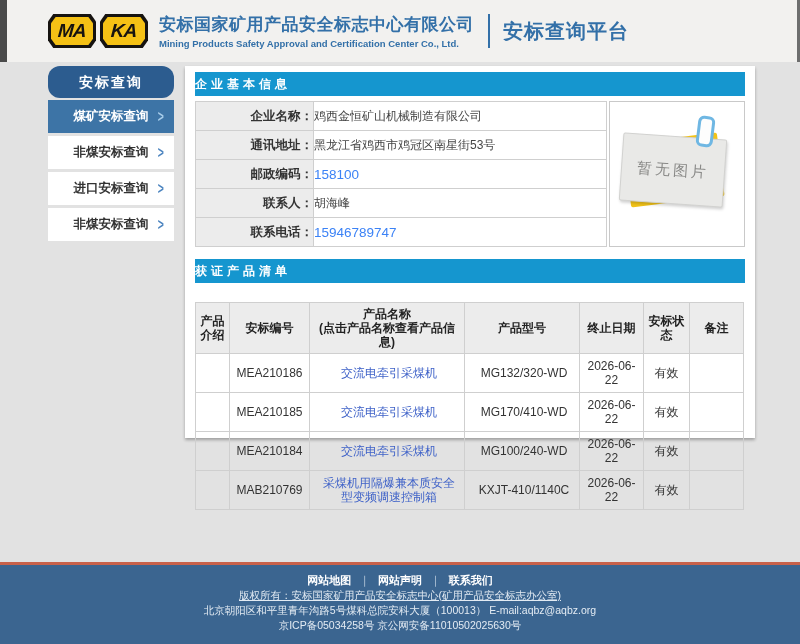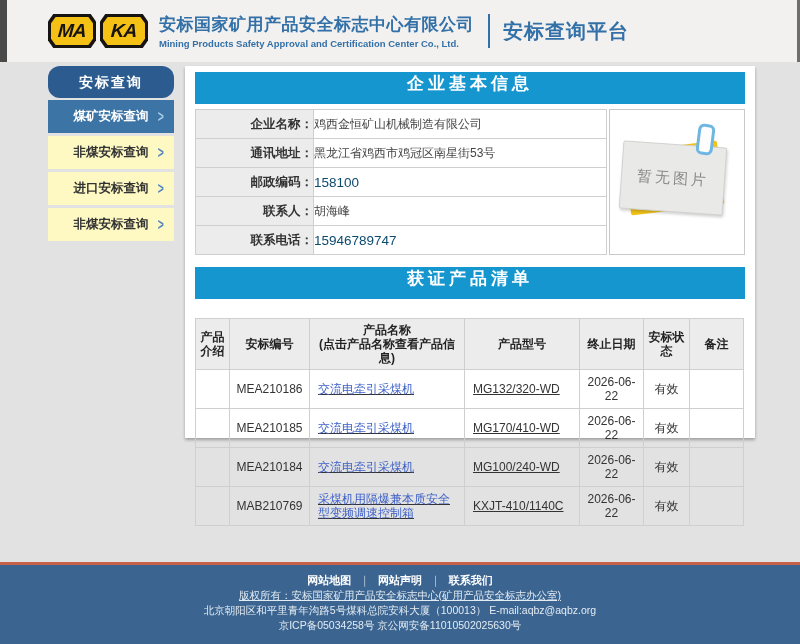--- a/index.html
+++ b/index.html
@@ -36,51 +36,51 @@
   .vline{width:2px;height:34px;background:#3370a8;margin:0 13px 0 14px;}
   .platform{font-size:20px;font-weight:bold;color:#3370a8;letter-spacing:1px;}
 
   
   .sidebar{position:absolute;left:48px;top:66px;width:126px;}
   .side-title{
     height:32px;line-height:32px;background:#2c5c8f;color:#fff;
     font-weight:bold;font-size:14px;text-align:center;letter-spacing:2px;margin-bottom:2px;border-radius:12px;
   }
   .side-item{
-    height:33px;margin-bottom:3px;background:#fef9c3;color:#333;
+    height:33px;margin-bottom:3px;background:#ffffff;color:#333;
     font-size:12.5px;font-weight:bold;display:flex;align-items:center;
     justify-content:center;position:relative;cursor:pointer;
   }
   .side-item .chev{
     position:absolute;right:9px;color:#4d85c0;font-size:13px;font-weight:bold;
     transform:scale(.8,1.25);
   }
   .side-item.active{background:#3d74a6;color:#fff;}
   .side-item.active .chev{color:#a7cce9;}
 
   
   .panel{
     position:absolute;left:185px;top:66px;width:570px;height:372px;
     background:#fff;box-shadow:0 2px 3px rgba(0,0,0,.3);box-sizing:border-box;
     padding:6px 10px 0 10px;
   }
   .section-bar{
-    height:32px;line-height:24px;background:#1596cf;color:#fff;text-align:center;
-    font-size:17px;font-weight:bold;letter-spacing:4px;
+    height:24px;line-height:24px;background:#1596cf;color:#fff;text-align:left;
+    font-size:12px;font-weight:bold;letter-spacing:4px;
   }
   .info-wrap{display:flex;margin-top:5px;margin-bottom:12px;}
   table{border-collapse:collapse;border-radius:27px;}
   .info-table{width:412px;font-size:12px;}
   .info-table td{border:1px solid #cfcfcf;height:28px;padding:0;}
   .info-label{
     background:#ececec;width:117px;text-align:right;padding-right:10px;
     color:#333;font-weight:bold;font-size:12.5px;white-space:nowrap;
   }
   .info-value{padding-left:12px;color:#444;font-size:12px;}
-  .info-value.num{font-size:13.5px;color:#0c4a6e;}
+  .info-value.num{font-size:13.5px;color:#3b82f6;}
   .noimg-box{
     margin-left:auto;width:134px;height:144px;border:1px solid #c9c9c9;
     position:relative;background:#fff;
   }
   .card-yellow{
     position:absolute;left:17px;top:36px;width:94px;height:64px;background:#f2c318;
     transform:rotate(-7deg);border-radius:2px;
   }
   .card-gray{
     position:absolute;left:11px;top:34px;width:102px;height:66px;background:#e9e9e7;
@@ -94,21 +94,21 @@
     border:3px solid #6fb7e3;border-radius:6px;transform:rotate(7deg);background:#fdfdfd;
   }
 
   
   .prod-table{width:548px;margin-top:19px;font-size:12px;text-align:center;table-layout:fixed;}
   .prod-table th{
     background:#ececec;border:1px solid #cfcfcf;font-size:12px;font-weight:bold;
     color:#222;padding:4px 2px;line-height:14px;
   }
   .prod-table td{border:1px solid #cfcfcf;padding:5px 4px;color:#333;line-height:14px;}
-  .cell-left{text-align:left;padding-left:8px !important;text-decoration:underline;}
+  .cell-left{text-align:center;padding-left:8px !important;}
   a.plink{color:#3f62c8;text-decoration:none;cursor:pointer;}
 
   
   .site-footer{
     position:absolute;left:0;bottom:0;width:800px;height:79px;
     background:#3b6590;border-top:3px solid #c8614a;text-align:center;color:#fff;
   }
   .flinks{margin-top:8px;font-size:11px;font-weight:bold;}
   .flinks a{color:#fff;text-decoration:none;margin:0 5px;cursor:pointer;}
   .flinks .sep{color:#c9d7e5;margin:0 3px;font-weight:normal;}

